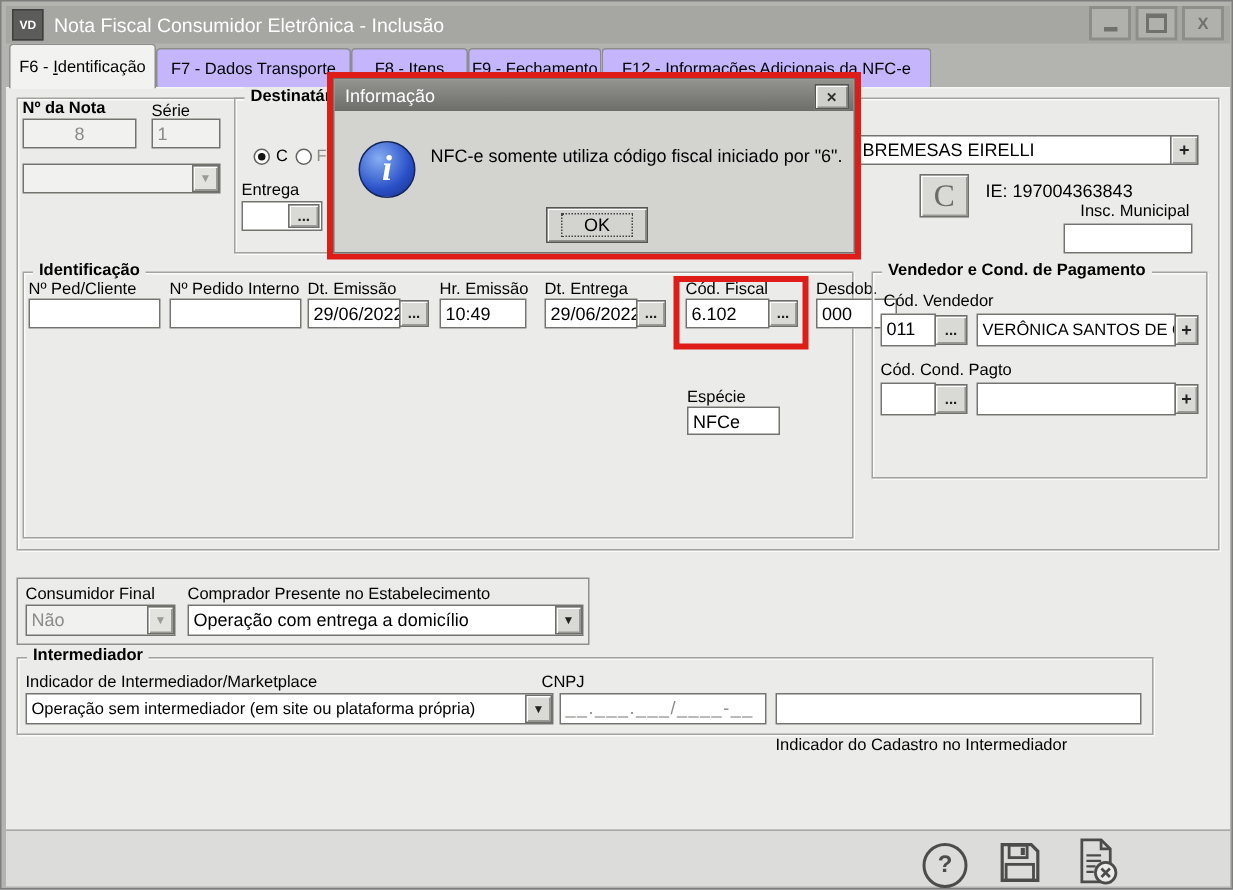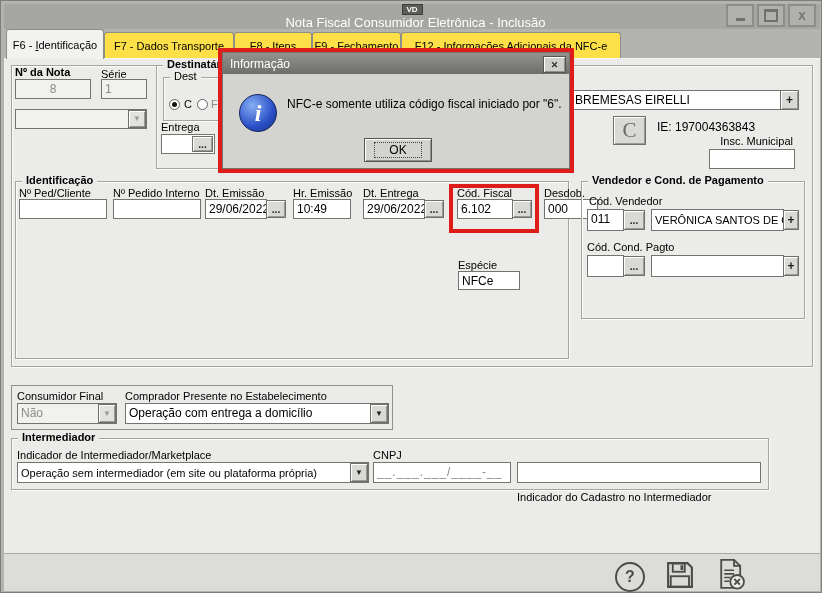--- a/index.html
+++ b/index.html
@@ -1,35 +1,35 @@
 <!DOCTYPE html>
 <html><head>
 <meta charset="utf-8">
 <style>
   html,body{margin:0;padding:0;background:#888;}
   #win{position:relative;width:822px;height:593px;background:#b3b3b0;
        font-family:"Liberation Sans",sans-serif;overflow:hidden;box-sizing:border-box;
        border:1px solid #7e7e7c;}
-  .abs{position:absolute;box-sizing:border-box;flex-direction:column;}
+  .abs{position:absolute;box-sizing:border-box;}
   .lbl{position:absolute;font-size:11px;color:#000;white-space:nowrap;box-sizing:border-box;}
   .b{font-weight:bold;}
   
   .titlebar{left:3px;top:3px;width:816px;height:25px;background:#a6a6a3;display:flex;align-items:center;padding:0 4px;}
   .vdicon{width:19px;height:19px;background:#5c5c5a;border:1px solid #3e3e3c;color:#fff;
           font-size:8px;font-weight:bold;display:flex;align-items:center;justify-content:center;}
   .wtitle{color:#fff;font-size:13px;margin-left:7px;white-space:nowrap;}
   .winbtns{position:absolute;right:5px;top:3px;display:flex;gap:3px;}
   .wbtn{width:24px;height:19px;background:#b0b0ad;border:2px solid #8d8d8a;color:#70706d;
         display:flex;align-items:center;justify-content:center;font-weight:bold;font-size:11px;}
   .minbar{width:9px;height:3px;background:#70706d;margin-top:8px;}
   .maxbox{width:10px;height:8px;border:2px solid #70706d;border-top-width:3px;}
   
   .page{left:3px;top:57px;width:816px;height:495px;background:#ebebe9;border-top:1px solid #f6f6f4;}
   .bottombar{left:3px;top:552px;width:816px;height:38px;background:#dcdcda;border-top:1px solid #a9a9a6;}
-  .tab{position:absolute;top:31px;height:26px;background:#fde047;border:1px solid #8d8d8b;border-bottom:none;
+  .tab{position:absolute;top:31px;height:26px;background:#c4b5fd;border:1px solid #8d8d8b;border-bottom:none;
        border-radius:3px 3px 0 0;display:flex;align-items:center;justify-content:center;
        font-size:11px;white-space:nowrap;z-index:2;box-sizing:border-box;}
   .tab.active{top:28px;height:30px;background:#f2f2f0;z-index:3;}
   .tab u,.u{text-decoration:underline;}
   
   .grp{position:absolute;border:1px solid #a3a3a0;box-shadow:1px 1px 0 #fbfbf9, inset 1px 1px 0 #fbfbf9;box-sizing:border-box;}
   .glabel{position:absolute;top:-8px;left:6px;background:#ebebe9;padding:0 4px;font-size:11px;font-weight:bold;white-space:nowrap;}
   
   .fld{position:absolute;background:#fff;border:1px solid #73736f;font-size:12px;color:#000;
        padding:2px 3px;white-space:nowrap;overflow:hidden;box-sizing:border-box;}
@@ -116,23 +116,20 @@
   <div class="lbl" style="left:100px;top:67px;">Série</div>
   <div class="fld dis" style="left:100px;top:78px;width:46px;height:20px;">1</div>
   <div class="fld dis" style="left:14px;top:108px;width:132px;height:20px;"></div>
   <div class="btn3" style="left:127px;top:109px;width:18px;height:18px;background:#e2e2df;">
       <span class="arrow dim">▼</span>
     </div>
 
   <div class="grp" style="left:155px;top:64px;width:413px;height:104px;">
     <span class="glabel b">Destinatário</span>
   </div>
-  <div class="grp" style="left:162px;top:76px;width:88px;height:44px;">
-    <span class="glabel" style="font-weight:normal;">Dest</span>
-  </div>
   <div class="radio sel" style="left:168px;top:98px;"></div>
   <div class="lbl" style="left:183px;top:97px;">C</div>
   <div class="radio" style="left:196px;top:98px;"></div>
   <div class="lbl" style="left:210px;top:97px;color:#8b8b88;">F</div>
   <div class="lbl" style="left:160px;top:120px;">Entrega</div>
   <div class="fld" style="left:160px;top:133px;width:54px;height:20px;"></div>
   <div class="btn3" style="left:191px;top:135px;width:21px;height:16px;">
       <span>...</span>
     </div>
 
@@ -209,21 +206,21 @@
     </div>
 
   <div class="grp" style="left:10px;top:437px;width:758px;height:52px;">
     <span class="glabel">Intermediador</span>
   </div>
   <div class="lbl" style="left:16px;top:448px;">Indicador de Intermediador/Marketplace</div>
   <div class="fld" style="left:16px;top:461px;width:352px;height:21px;font-size:11px;padding-top:4px;">Operação sem intermediador (em site ou plataforma própria)</div>
   <div class="btn3" style="left:349px;top:462px;width:18px;height:19px;">
       <span class="arrow">▼</span>
     </div>
-  <div class="lbl" style="left:372px;top:448px;">CNPJ</div>
+  <div class="lbl" style="left:360px;top:448px;">CNPJ</div>
   <div class="fld gray" style="left:372px;top:461px;width:138px;height:21px;letter-spacing:1px;">__.___.___/____-__</div>
   <div class="lbl" style="left:516px;top:448px;margin-top:42px;">Indicador do Cadastro no Intermediador</div>
   <div class="fld" style="left:516px;top:461px;width:244px;height:21px;"></div>
 
   <div class="helpic" style="left:614px;top:561px;">
       <span>?</span>
     </div>
   <div class="abs" style="left:664px;top:559px;width:30px;height:30px;">
     <svg width="30" height="30" viewBox="0 0 24 24">
       <path d="M2.5 2.5 h15.5 l3.5 3.5 v15.5 h-19 z" fill="none" stroke="#4c4c4a" stroke-width="1.7"></path>

